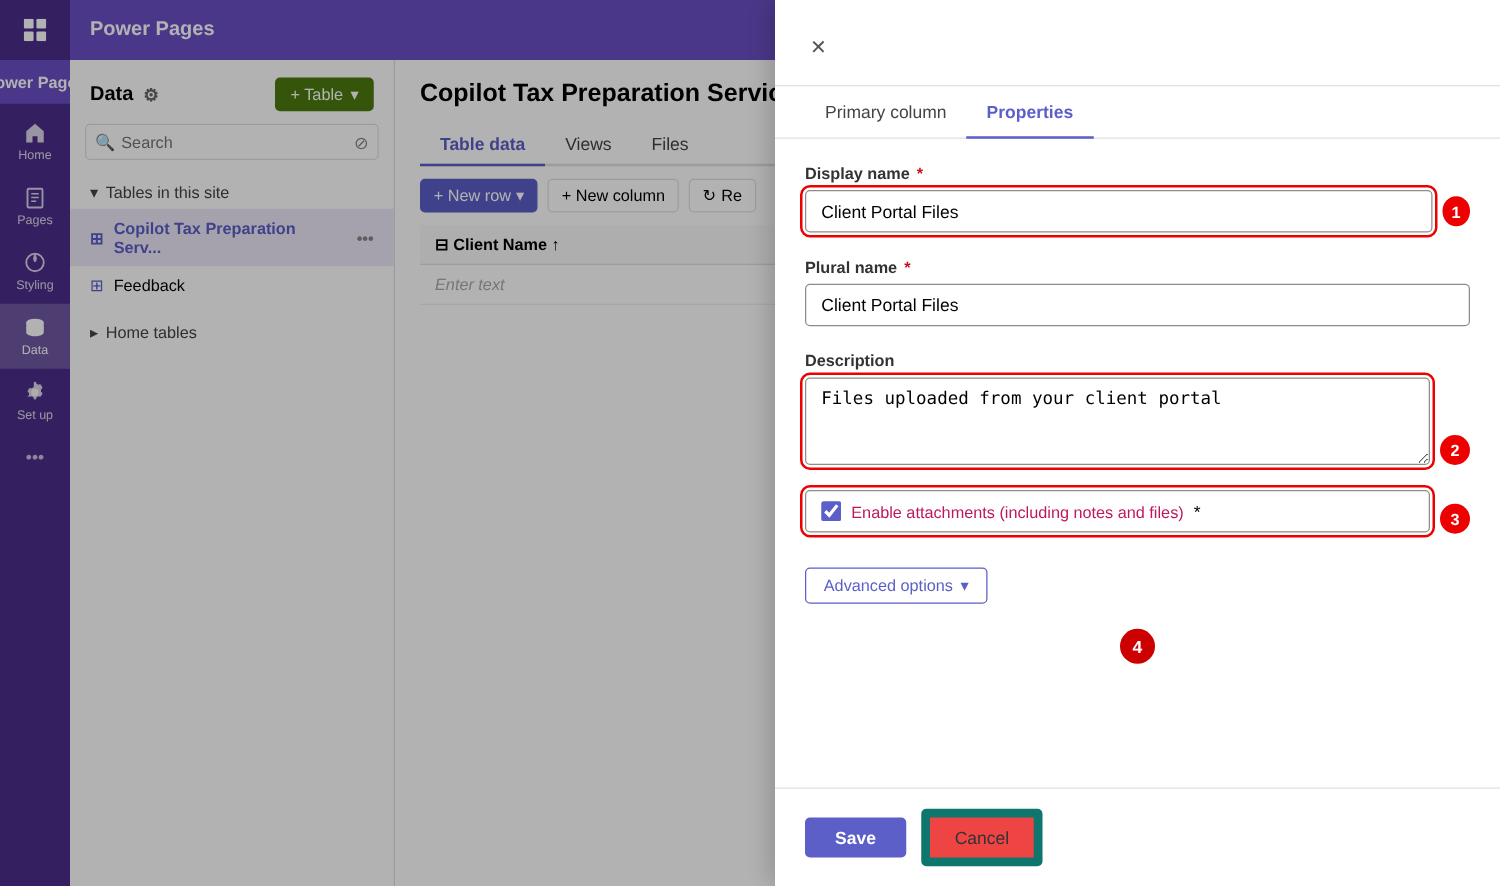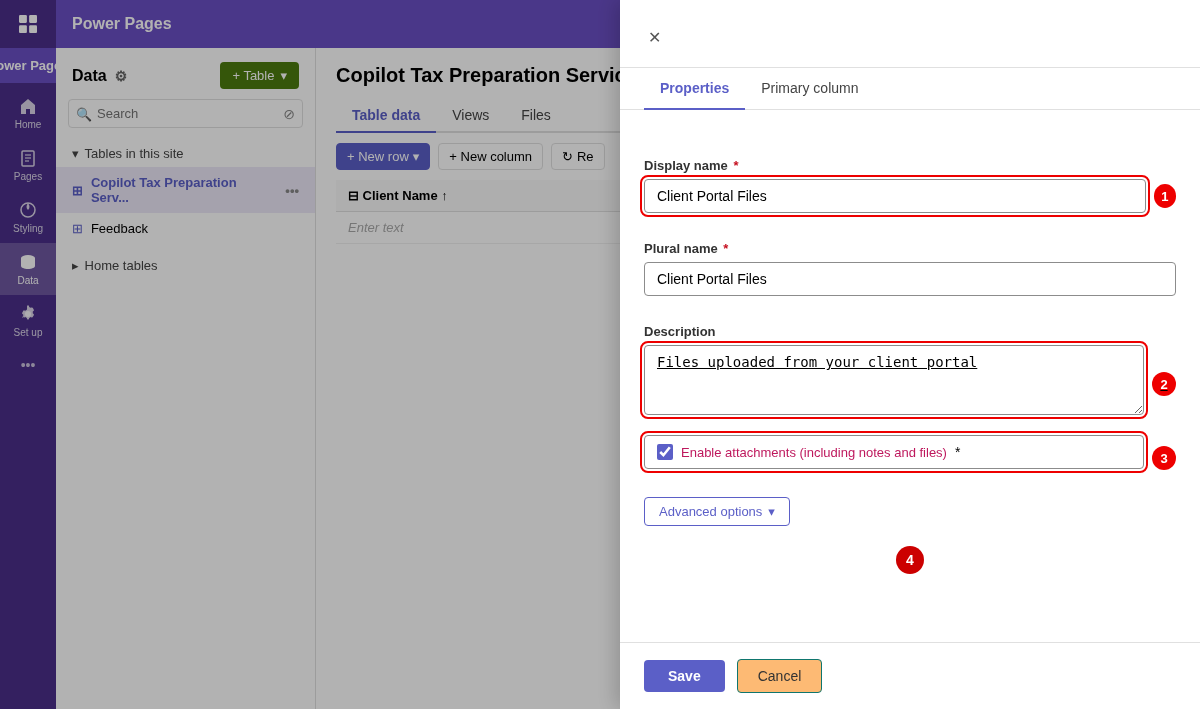--- a/index.html
+++ b/index.html
@@ -345,21 +345,20 @@
       border-bottom: 2px solid #5b5fc7;
       font-weight: 600;
     }
     .modal-body {
       flex: 1;
       padding: 20px 24px;
       overflow-y: auto;
     }
     .form-group {
       margin-bottom: 20px;
-      margin-top: 28px;
     }
     .form-label {
       font-size: 13px;
       font-weight: 600;
       margin-bottom: 6px;
       display: block;
       color: #333;
     }
     .form-label .required {
       color: #c50f1f;
@@ -435,23 +434,23 @@
       background: #5b5fc7;
       color: white;
       border: none;
       border-radius: 4px;
       padding: 8px 24px;
       font-size: 14px;
       cursor: pointer;
       font-weight: 600;
     }
     .btn-cancel {
-      background: #fdba74;
+      background: #ef4444;
       color: #333;
-      border: 1px solid #0f766e;
+      border: 7px solid #0f766e;
       border-radius: 4px;
       padding: 8px 20px;
       font-size: 14px;
       cursor: pointer;
     }
 
     
     .step-badge {
       display: inline-flex;
       align-items: center;
@@ -644,25 +643,25 @@
 </div>
 
 <div class="overlay"></div>
 
 <div class="modal-panel">
   <div class="modal-header">
     <button class="modal-close">✕</button>
   </div>
 
   <div class="modal-tabs">
+    <div class="modal-tab">
+      <span>Primary column</span>
+    </div>
     <div class="modal-tab active">
       <span>Properties</span>
-    </div>
-    <div class="modal-tab">
-      <span>Primary column</span>
     </div>
   </div>
 
   <div class="modal-body">
     
     <div class="form-group">
       <label class="form-label">
         <span>Display name</span>
         <span class="required">*</span>
       </label>
@@ -679,21 +678,21 @@
         <span class="required">*</span>
       </label>
       <input type="text" class="form-input" value="Client Portal Files" style="">
     </div>
 
     
     <div class="form-group">
       <label class="form-label">
         <span>Description</span>
       </label>
-      <div style="position:relative; display:flex; align-items:center;text-decoration:underline;">
+      <div style="position:relative; display:flex; align-items:flex-end;">
         <textarea class="form-textarea highlight-red" style="flex: 1 1 0%;">Files uploaded from your client portal</textarea>
         <span class="step-badge" style="margin-top:8px;">2</span>
       </div>
     </div>
 
     
     <div style="position:relative; display:flex; align-items:center; margin-bottom:16px;">
       <div class="checkbox-row highlight-red" style="flex:1;">
         <input type="checkbox" checked="" style="">
         <span class="checkbox-label">Enable attachments (including notes and files)</span>

